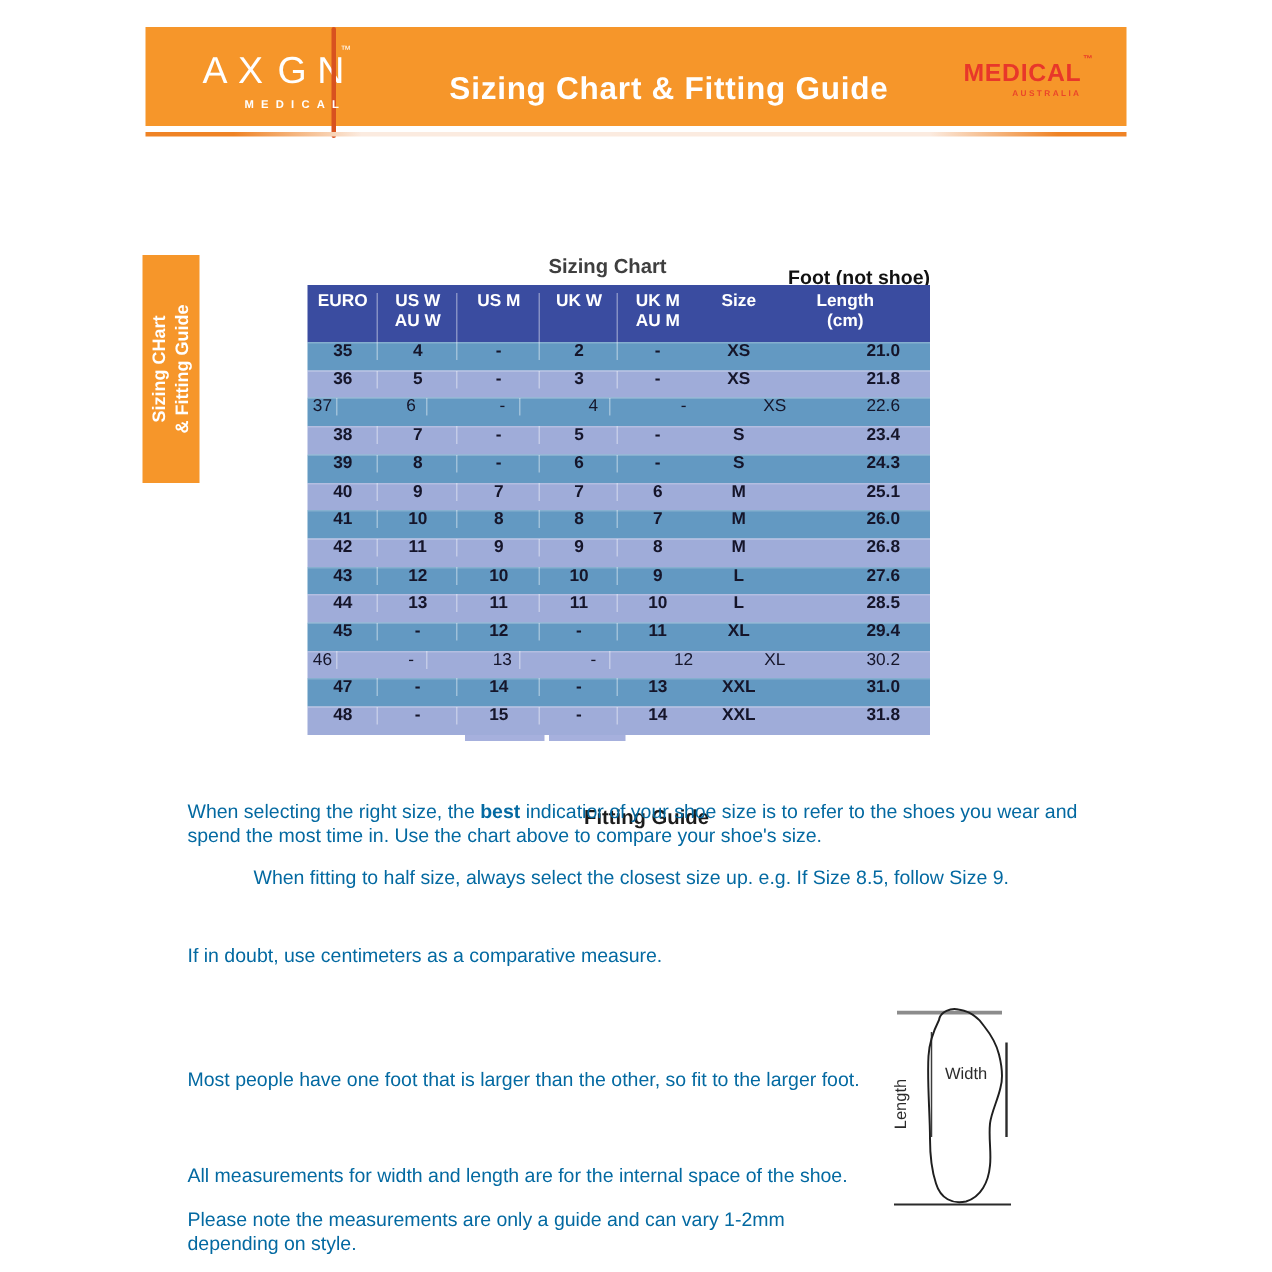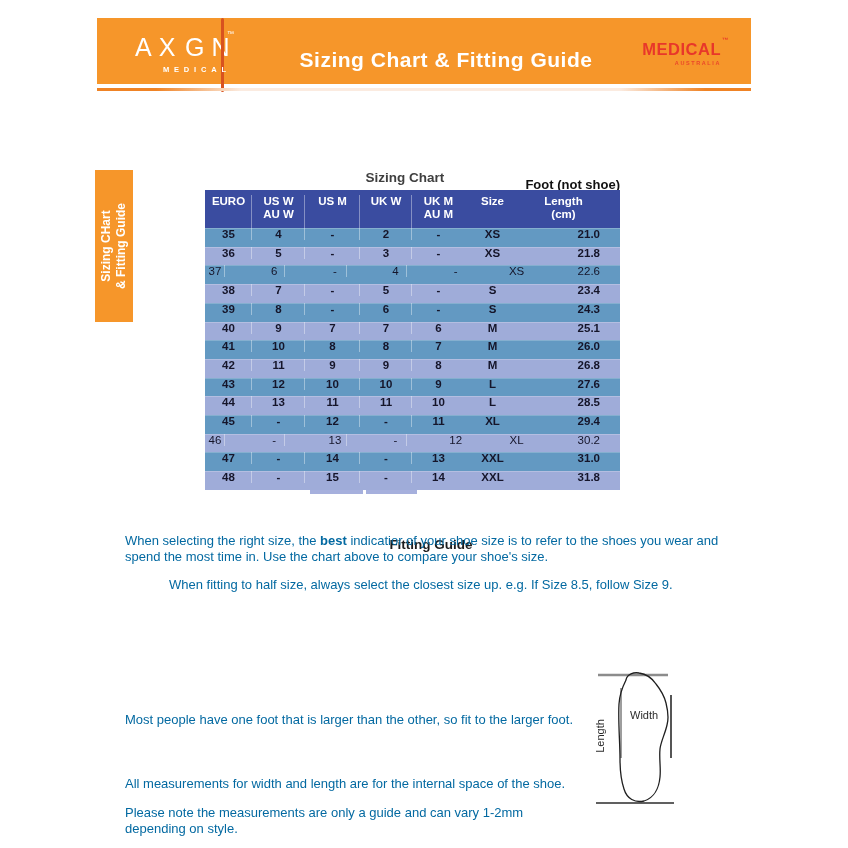--- a/index.html
+++ b/index.html
@@ -255,20 +255,21 @@
         </div>
       </div>
     <div class="tbl-ext ext-a"></div>
     <div class="tbl-ext ext-b"></div>
   </div>
 
   <div class="h-center" style="top:509px;margin-top:28px;">Fitting Guide</div>
   <p class="para" style="top:533px;"><span>When selecting the right size, the </span><b>best</b><span> indicatior of your shoe size is to refer to the shoes you wear and spend the most time in. Use the chart above to compare your shoe's size.</span></p>
   <p class="para" style="top:577px;margin-left:44px;">When fitting to half size, always select the closest size up. e.g. If Size 8.5, follow Size 9.</p>
 
+  <p class="para" style="top:629px;">If in doubt, use centimeters as a comparative measure.</p>
   <p class="para" style="top:712px;">Most people have one foot that is larger than the other, so fit to the larger foot.</p>
   <p class="para" style="top:776px;">All measurements for width and length are for the internal space of the shoe.</p>
   <p class="para narrow" style="top:805px;">Please note the measurements are only a guide and can vary 1-2mm depending on style.</p>
 
   <svg class="foot-diagram" width="112" height="152" viewBox="0 0 112 152">
     <line x1="10" y1="17" x2="80" y2="17" stroke="#8C8C8C" stroke-width="2.5"></line>
     <line x1="8" y1="145" x2="86" y2="145" stroke="#2b2b2b" stroke-width="1.4"></line>
     <line x1="33" y1="30" x2="33" y2="100" stroke="#3c3c3c" stroke-width="1"></line>
     <line x1="83" y1="37" x2="83" y2="100" stroke="#2b2b2b" stroke-width="1.6"></line>
     <path d="M 38 22

